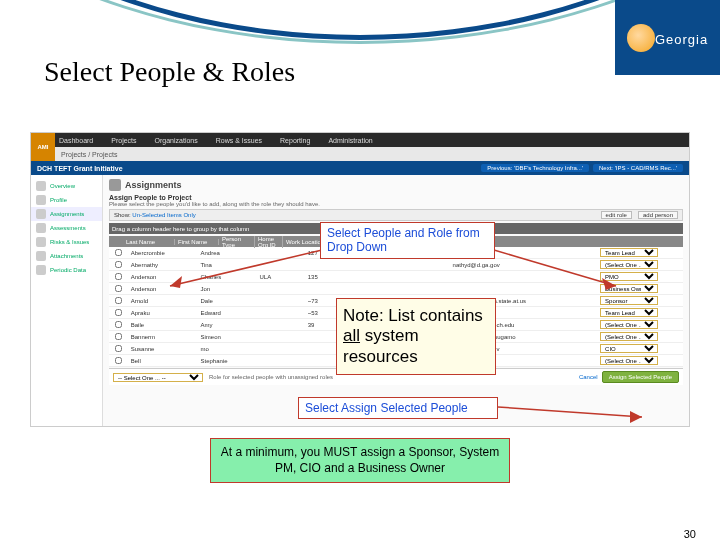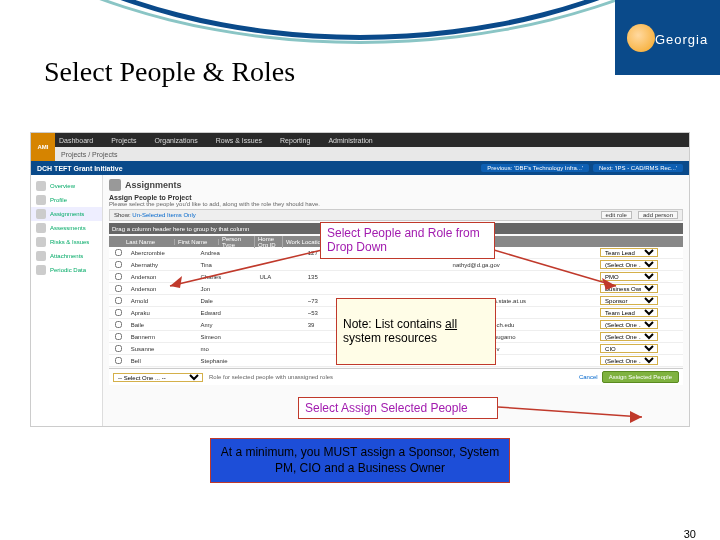--- a/index.html
+++ b/index.html
@@ -35,26 +35,26 @@
   .col-hdr{background:#888;color:#fff;height:11px;display:flex;align-items:center;font-size:6px;margin-top:2px}
   .col-hdr>div{padding:0 3px;border-right:1px solid #aaa}
   table{width:100%;border-collapse:collapse;font-size:6px;background:#fff}
   td{border-bottom:1px solid #eee;padding:1px 3px;height:11px;white-space:nowrap;overflow:hidden}
   td.cb{width:14px;text-align:center}
   td.ln{width:52px}td.fn{width:44px}td.pt{width:36px}td.ho{width:28px}td.wl{width:80px}td.em{width:110px}td.rl{width:60px}
   .role-sel{width:58px;font-size:6px;border:1px solid #d4b04a;background:#fff;height:9px}
   .footer-row{display:flex;justify-content:space-between;align-items:center;border-top:1px solid #ccc;background:#fff;padding:2px 4px;font-size:6px;margin-top:1px}
   .assign-btn{background:#7fb23f;color:#fff;border:1px solid #5a8a20;padding:2px 6px;font-size:6px;border-radius:2px}
   .note-hint{font-size:6px;color:#666}
-  .callout{position:absolute;background:#fff;border:1.5px solid #c0392b;padding:3px 6px;font-size:12px;color:#a21caf;z-index:20;line-height:1.2}
-  .callout-yellow{position:absolute;background:#fffde7;border:1px solid #c0392b;padding:18px 6px;font-size:12px;z-index:20;line-height:1.2}
+  .callout{position:absolute;background:#fff;border:1.5px solid #c0392b;padding:3px 6px;font-size:12px;color:#1d4ed8;z-index:20;line-height:1.2}
+  .callout-yellow{position:absolute;background:#fffde7;border:1px solid #c0392b;padding:7px 6px;font-size:17px;z-index:20;line-height:1.2}
   .arrow{position:absolute;z-index:19}
   .arrow-line{stroke:#c0392b;stroke-width:1.5;fill:none}
   .arrow-head{fill:#c0392b}
-  .bottom-note{position:absolute;top:438px;left:210px;width:300px;border:1.5px solid #c0392b;background:#1d4ed8;padding:6px 8px;font-size:12px;text-align:center;line-height:1.3}
+  .bottom-note{position:absolute;top:438px;left:210px;width:300px;border:1.5px solid #c0392b;background:#86efac;padding:6px 8px;font-size:12px;text-align:center;line-height:1.3}
   .page-num{position:absolute;bottom:0;right:24px;font-size:11px;font-weight:normal}
   .und{text-decoration:underline}
 </style>
 </head>
 <body>
 
 <div class="top-arc">
   <div class="arc-blue"></div>
     <div class="arc-teal"></div>
 </div>

